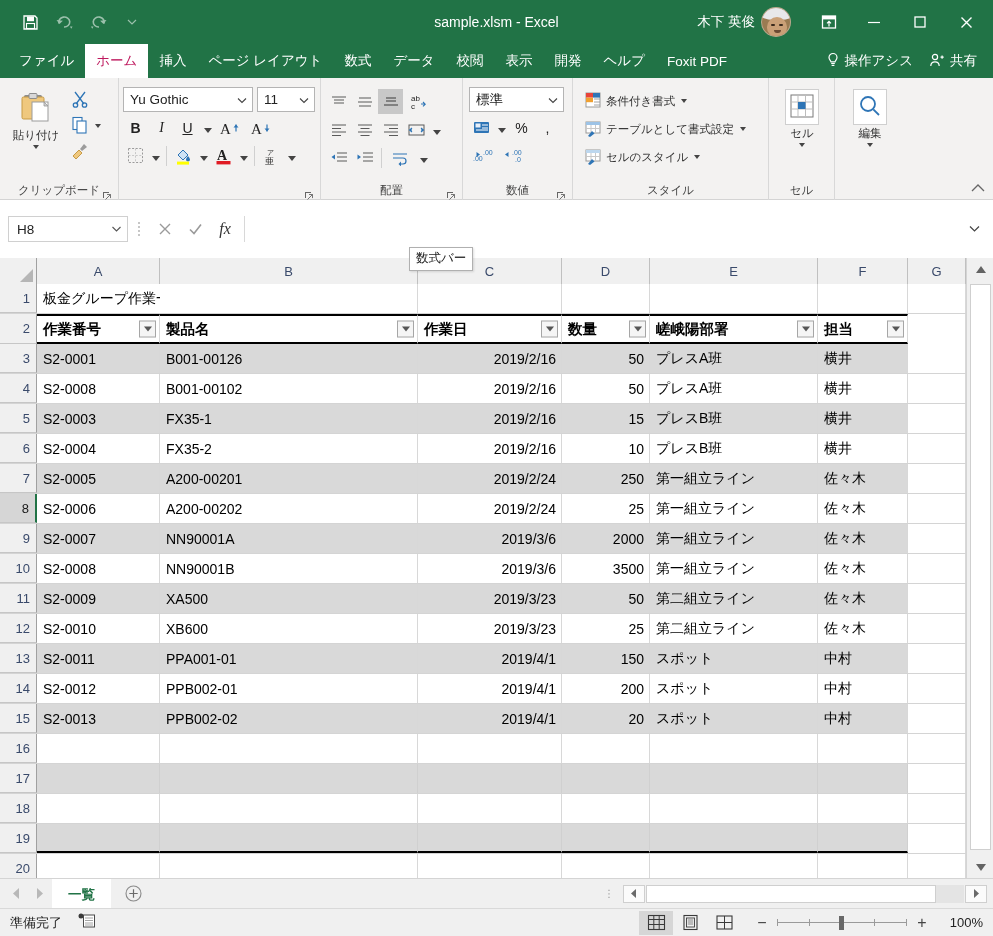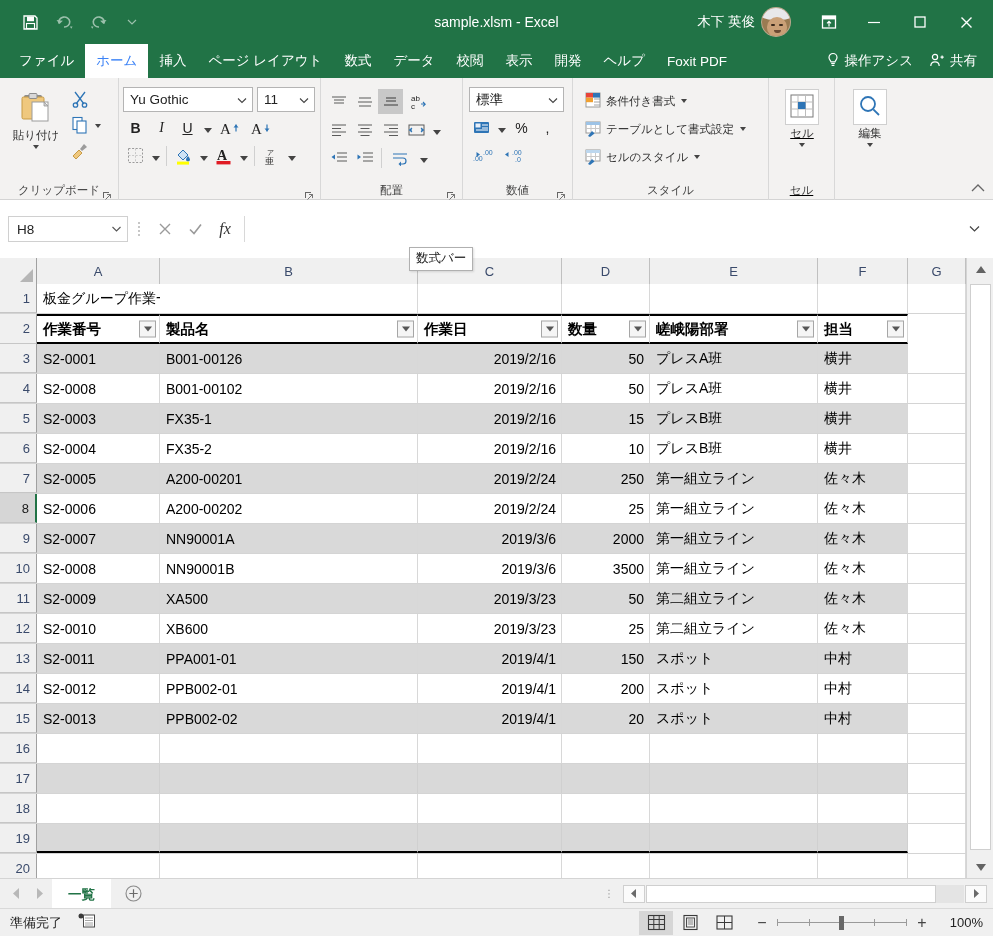--- a/index.html
+++ b/index.html
@@ -55,21 +55,21 @@
   
   .tabstrip {
     position: absolute; left: 0; top: 44px; width: 993px; height: 34px;
     background: #217346; display: flex; align-items: flex-end;
     padding-left: 8px;
   }
   .rtab {
     height: 34px; padding: 0 11px; display: flex; align-items: center;
     color: #ffffff; font-size: 13.5px; white-space: nowrap;
   }
-  .rtab.active { background: #ffffff; color: #3b82f6; }
+  .rtab.active { background: #ffffff; color: #be185d; }
   .tabstrip-right { margin-left: auto; display: flex; align-items: center; height: 34px; padding-right: 10px; }
   .tell-me { display: flex; align-items: center; gap: 5px; color: #fff; font-size: 13.5px; padding: 0 10px; }
   .share { display: flex; align-items: center; gap: 5px; color: #fff; font-size: 13.5px; padding: 0 6px; }
 
   
   .ribbon {
     position: absolute; left: 0; top: 78px; width: 993px; height: 122px;
     background: #f3f2f1; border-bottom: 1px solid #d4d4d4;
     display: flex;
   }
@@ -102,21 +102,21 @@
   .combo .cd { width: 16px; display: flex; align-items: center; justify-content: center; color: #444; }
   .fmt-row { display: flex; align-items: center; gap: 1px; padding: 3px 0 0 4px; }
   .fmt-btn { width: 25px; height: 25px; display: flex; align-items: center; justify-content: center; font-size: 14px; color: #222; }
   .fmt-btn.wide { width: 30px; }
   .drop-arrow { width: 13px; height: 25px; display: flex; align-items: flex-end; justify-content: center; padding-bottom: 6px; }
   .sep-v { width: 1px; height: 20px; background: #d0d0d0; margin: 0 3px; }
 
   .align-grp { width: 142px; }
   .num-grp { width: 110px; justify-content: center; }
   .style-grp { width: 196px; }
-  .cells-grp { width: 66px; text-decoration: underline; }
+  .cells-grp { width: 66px; }
   .edit-grp { width: 70px; }
   .ribbon-collapse { position: absolute; right: 8px; bottom: 2px; color: #666; }
 
   
   .fbar {
     position: absolute; left: 0; top: 200px; width: 993px; height: 58px;
     background: #ffffff; display: flex; align-items: center; padding: 0 8px;
   }
   .namebox {
     width: 120px; height: 26px; border: 1px solid #d0d0d0; background: #fff;

